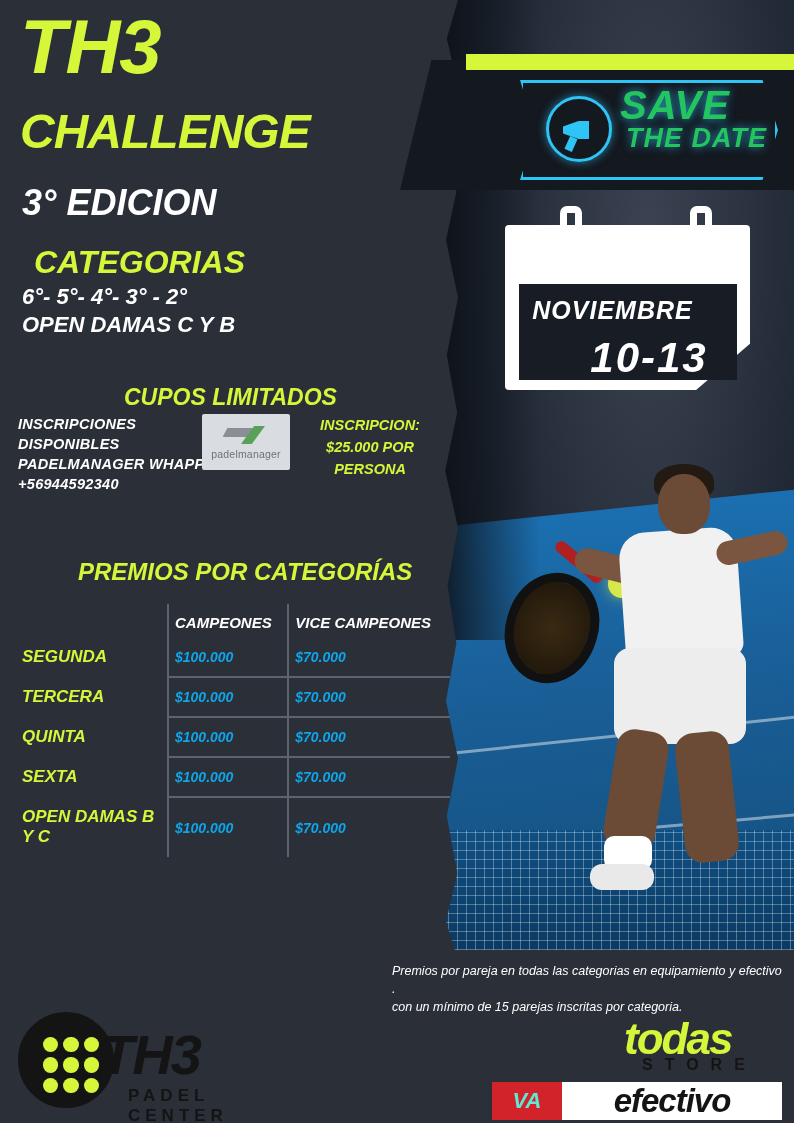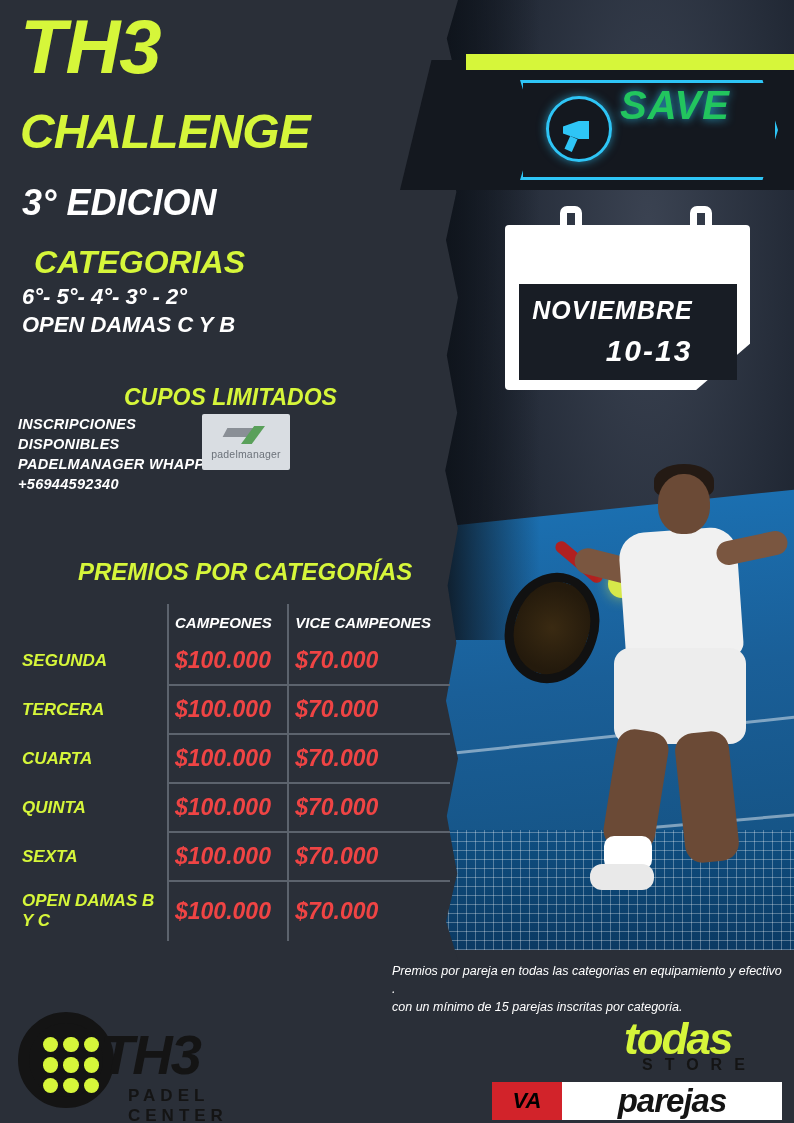--- a/index.html
+++ b/index.html
@@ -129,21 +129,21 @@
   .ring1 { left: 560px; top: 206px; }
   .ring2 { left: 690px; top: 206px; }
   .cal-month {
     position: absolute; left: 519px; top: 296px; width: 187px;
     text-align: center; color: #fff; font-weight: bold; font-style: italic;
     font-size: 25px; letter-spacing: 1px;
   }
   .cal-days {
     position: absolute; left: 519px; top: 334px; width: 260px;
     text-align: center; color: #fff; font-weight: bold; font-style: italic;
-    font-size: 30px; letter-spacing: 2px;
+    font-size: 42px; letter-spacing: 2px;
   }
   
   .t1 {
     position: absolute; left: 20px; top: 8px;
     font-size: 76px; font-weight: bold; font-style: italic;
     color: #d6f63a; letter-spacing: -1px; line-height: 78px;
   }
   .t2 {
     position: absolute; left: 20px; top: 96px;
     font-size: 48px; font-weight: bold; font-style: italic;
@@ -206,21 +206,21 @@
     border-collapse: collapse;
   }
   .prize-table th, .prize-table td {
     font-style: italic; font-weight: bold;
     padding: 10px 6px;
     vertical-align: middle;
   }
   .prize-table th { color: #ffffff; font-size: 15px; text-align: left; padding-bottom: 6px; }
   .prize-table th.c1 { width: 158px; border: none; }
   .prize-table td.cat { color: #d6f63a; font-size: 17px; width: 158px; padding-left: 12px; }
-  .prize-table td.val { color: #ef4444; font-size: 23px; }
+  .prize-table td.val { color: #0ea5e9; font-size: 14px; }
   .prize-table .bd-l { border-left: 2px solid #5c636d; }
   .prize-table .bd-b { border-bottom: 2px solid #5c636d; }
   .note {
     position: absolute; left: 392px; top: 962px; width: 392px;
     font-size: 12.5px; font-style: italic; color: #ffffff; line-height: 18px;
   }
   
   .th3-logo { position: absolute; left: 18px; top: 1010px; width: 250px; height: 100px; }
   .th3-racket {
     position: absolute; left: 0; top: 2px; width: 96px; height: 96px;
@@ -245,21 +245,21 @@
     position: absolute; left: 492px; top: 1014px; width: 290px; height: 62px;
   }
   .sport-1 { position: absolute; left: 0; top: 0; font-size: 44px; font-weight: bold; font-style: italic; color: #141414; letter-spacing: -2px; }
   .sport-2 { position: absolute; left: 132px; top: 0; font-size: 44px; font-weight: bold; font-style: italic; color: #d6f63a; letter-spacing: -2px; }
   .sport-3 { position: absolute; left: 150px; top: 42px; font-size: 16px; font-weight: bold; color: #141414; letter-spacing: 12px; }
   .varlion {
     position: absolute; left: 492px; top: 1082px; width: 290px; height: 38px;
     background: #ffffff; display: flex; align-items: center;
   }
   .varlion .vmark {
-    width: 70px; height: 38px; background: #d2232a; color: #000000;
+    width: 70px; height: 38px; background: #d2232a; color: #5eead4;
     display: flex; align-items: center; justify-content: center;
     font-size: 22px; font-weight: bold; font-style: italic;
   }
   .varlion .vname {
     flex: 1; text-align: center; font-size: 33px; font-weight: bold;
     font-style: italic; color: #141414; letter-spacing: -1px;
   }
 </style>
 </head>
 <body>
@@ -293,20 +293,21 @@
 
   <div class="hdr-black"></div>
   <div class="hdr-green-bar"></div>
   <div class="save-badge"></div>
   <div class="megaphone">
     <div class="horn"></div>
     <div class="handle"></div>
   </div>
   <div class="save-text">
     <div class="l1">SAVE</div>
+    <div class="l2">THE DATE</div>
   </div>
 
   <div class="cal-ring ring1"></div>
   <div class="cal-ring ring2"></div>
   <div class="calendar"></div>
   <div class="cal-inner"></div>
   <div class="cal-month">NOVIEMBRE</div>
   <div class="cal-days">10-13</div>
 
   <div class="t1">TH3</div>
@@ -321,44 +322,44 @@
   <div class="insc-left">INSCRIPCIONES DISPONIBLES PADELMANAGER WHAPP +56944592340</div>
 
   <div class="pm-logo">
     <div class="pm-mark">
       <div class="m1"></div>
         <div class="m2"></div>
     </div>
     <div class="pm-text">padelmanager</div>
   </div>
 
+  <div class="insc-right">
+    <div>INSCRIPCION:</div>
+    <div>$25.000 POR</div>
+    <div>PERSONA</div>
+  </div>
 
   <div class="prizes-title">PREMIOS POR CATEGORÍAS</div>
 
   <table class="prize-table">
     <thead>
       <tr>
         <th class="c1"></th>
         <th class="bd-l">CAMPEONES</th>
         <th class="bd-l">VICE CAMPEONES</th>
       </tr>
     </thead>
     <tbody>
       <tr>
         <td class="cat">SEGUNDA</td>
         <td class="val bd-l bd-b">$100.000</td>
         <td class="val bd-l bd-b">$70.000</td>
       </tr>
       <tr>
         <td class="cat">TERCERA</td>
-        <td class="val bd-l bd-b">$100.000</td>
-        <td class="val bd-l bd-b">$70.000</td>
-      </tr>
-      <tr>
-        <td class="cat">CUARTA</td>
         <td class="val bd-l bd-b">$100.000</td>
         <td class="val bd-l bd-b">$70.000</td>
       </tr>
       <tr>
         <td class="cat">QUINTA</td>
         <td class="val bd-l bd-b">$100.000</td>
         <td class="val bd-l bd-b">$70.000</td>
       </tr>
       <tr>
         <td class="cat">SEXTA</td>
@@ -396,16 +397,16 @@
     <div class="th3-sub">PADEL CENTER</div>
   </div>
 
   <div class="sport-logo">
     <div class="sport-2">todas</div>
     <div class="sport-3">STORE</div>
   </div>
 
   <div class="varlion">
     <div class="vmark">VA</div>
-    <div class="vname">parejas</div>
+    <div class="vname">efectivo</div>
   </div>
 
 </div>
 
 </body></html>

